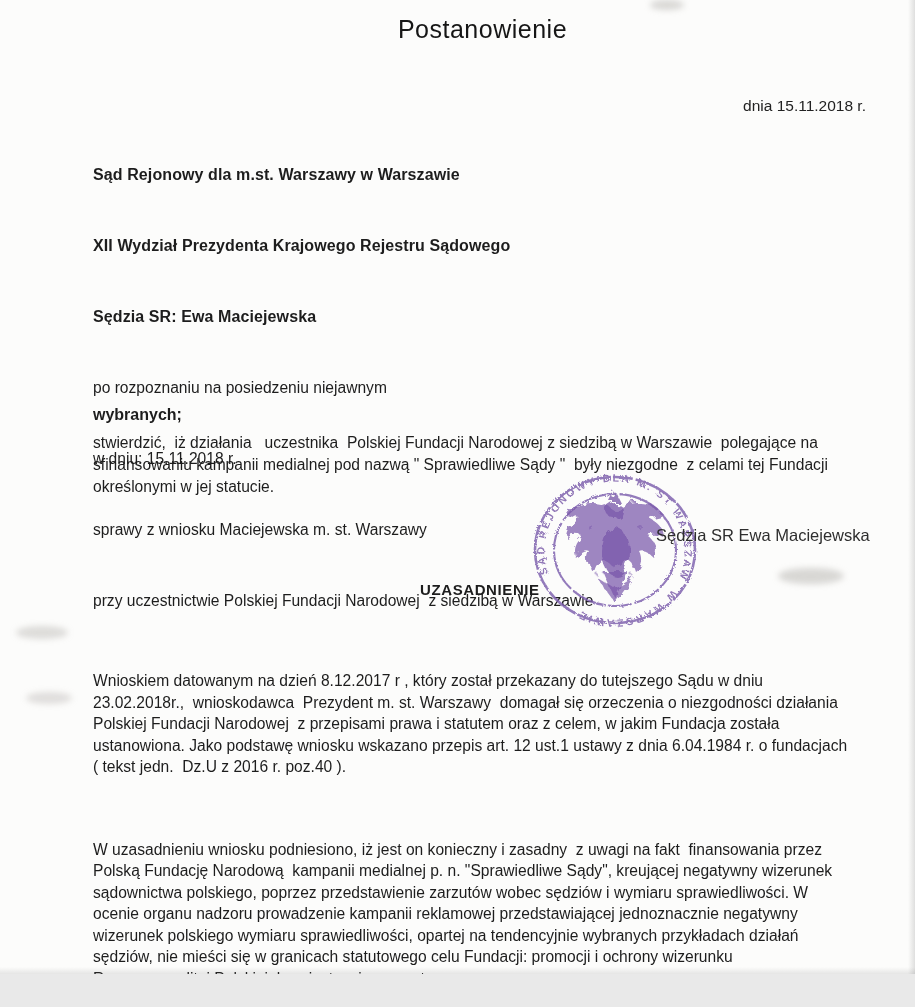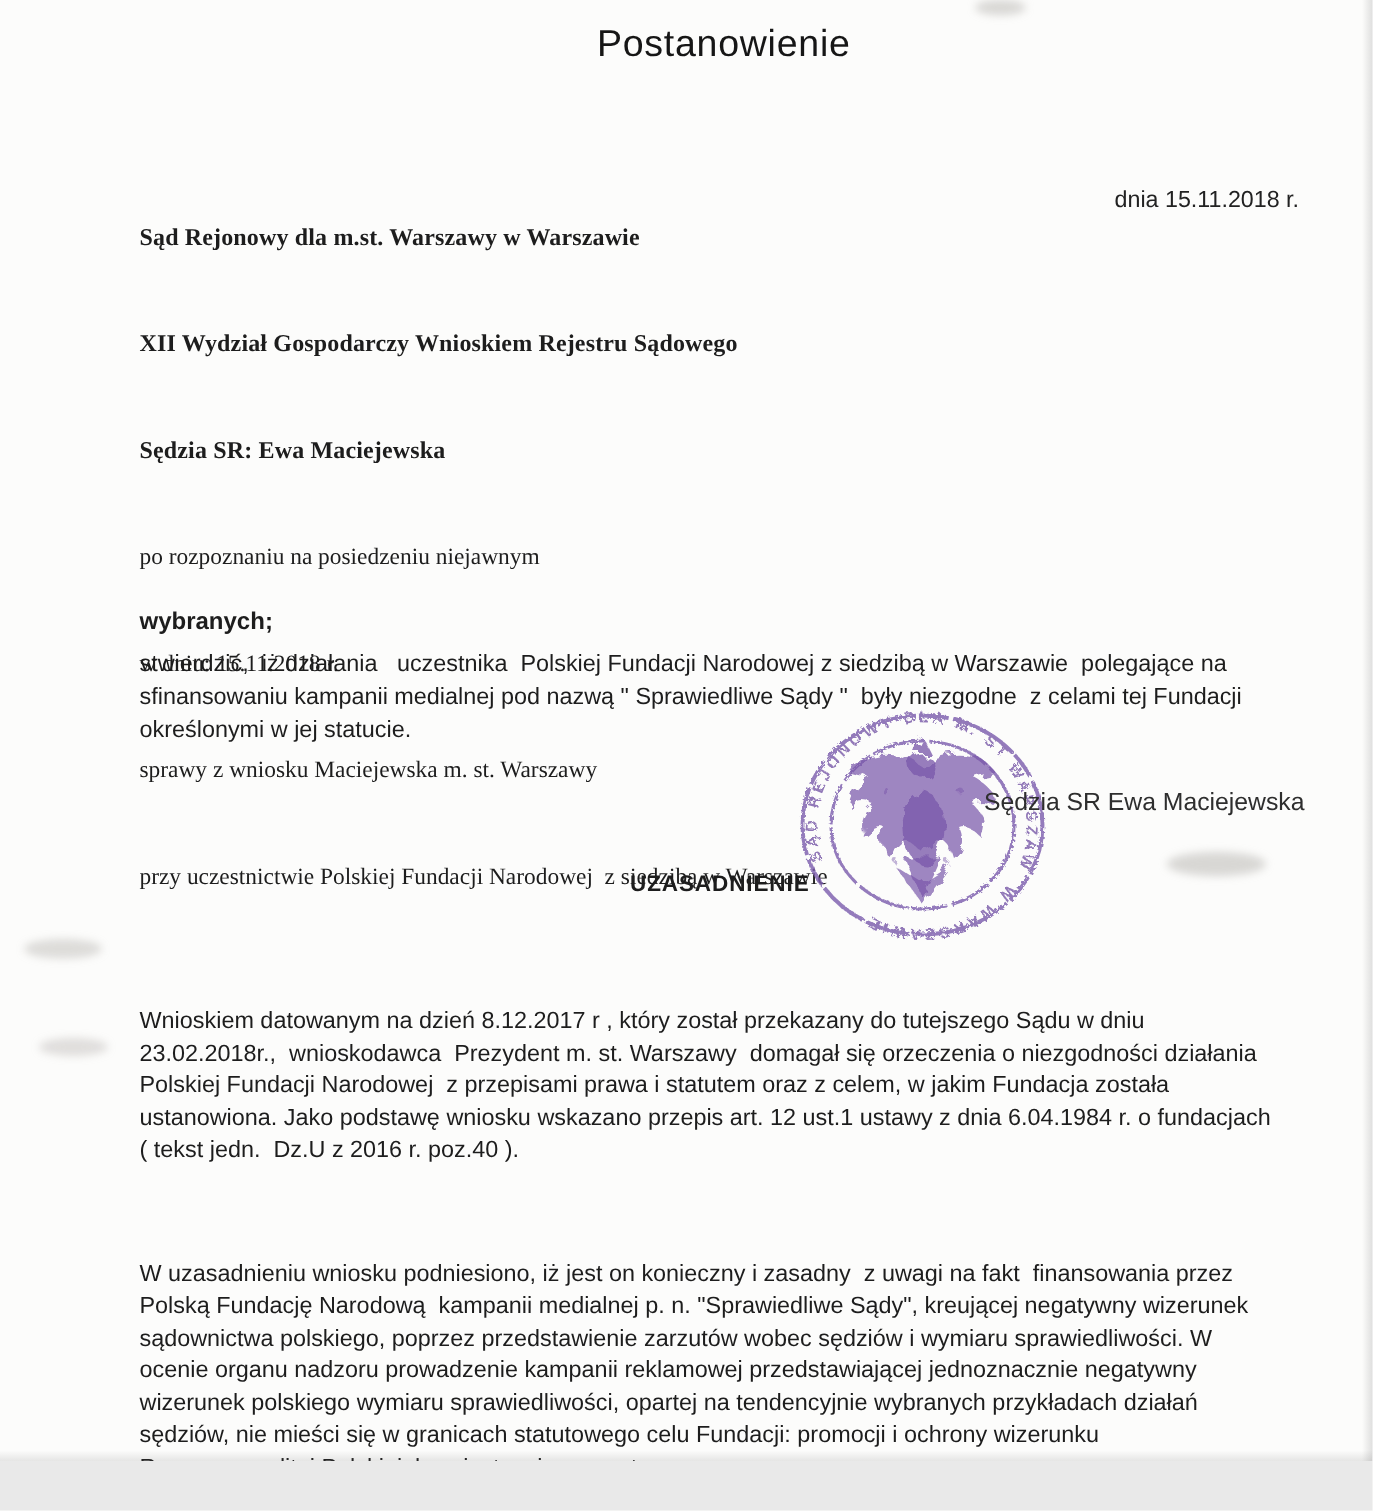--- a/index.html
+++ b/index.html
@@ -5,23 +5,23 @@
   html,body{margin:0;padding:0;background:#e9e9e9;}
   .page{
     position:relative;width:915px;height:974px;margin:0 auto;
     background:#fcfcfb;overflow:hidden;
     font-family:"Liberation Sans",sans-serif;color:#1d1d1d;
   }
   .doc-title{
     position:absolute;top:15px;left:0;width:100%;text-align:center;
     font-size:25px;letter-spacing:.5px;color:#161616;text-indent:50px;
   }
-  .date-line{position:absolute;top:97px;right:49px;font-size:15.5px;color:#222;margin-top:28px;}
+  .date-line{position:absolute;top:97px;right:49px;font-size:15.5px;color:#222;}
   .block{position:absolute;left:93px;width:790px;font-size:15.6px;line-height:22px;white-space:pre;}
-  .hdr{top:104px;font-family:Liberation Serif, serif;}
+  .hdr{top:120px;}
   .hdr > div{margin-bottom:5px;}
   .semibold{font-weight:bold;font-size:16px;letter-spacing:.1px;}
   .ruling-label{position:absolute;left:93px;top:406px;font-size:16px;font-weight:bold;white-space:pre;}
   .ruling-text{top:432px;}
   .judge-sig{position:absolute;left:656px;top:526px;font-size:16.5px;color:#2e2e2e;z-index:5;}
   .just-heading{
     position:absolute;left:420px;top:581px;font-size:15px;font-weight:bold;
     letter-spacing:.6px;z-index:5;
   }
   .paras{top:627px;line-height:21.5px;}
@@ -45,21 +45,21 @@
 </head>
 <body>
 
 <div class="page">
 
   <div class="doc-title">Postanowienie</div>
   <div class="date-line">dnia 15.11.2018 r.</div>
 
   <div class="block hdr">
     <div class="semibold">Sąd Rejonowy dla m.st. Warszawy w Warszawie</div>
-    <div class="semibold">XII Wydział Gospodarczy Wnioskiem Rejestru Sądowego</div>
+    <div class="semibold">XII Wydział Prezydenta Krajowego Rejestru Sądowego</div>
     <div class="semibold">Sędzia SR: Ewa Maciejewska</div>
     <div>po rozpoznaniu na posiedzeniu niejawnym</div>
     <div>w dniu: 15.11.2018 r.</div>
     <div>sprawy z wniosku Maciejewska m. st. Warszawy</div>
     <div>przy uczestnictwie Polskiej Fundacji Narodowej  z siedzibą w Warszawie</div>
   </div>
 
   <div class="ruling-label">wybranych;</div>
   <div class="block ruling-text">stwierdzić,  iż działania   uczestnika  Polskiej Fundacji Narodowej z siedzibą w Warszawie  polegające na
 sfinansowaniu kampanii medialnej pod nazwą " Sprawiedliwe Sądy "  były niezgodne  z celami tej Fundacji

